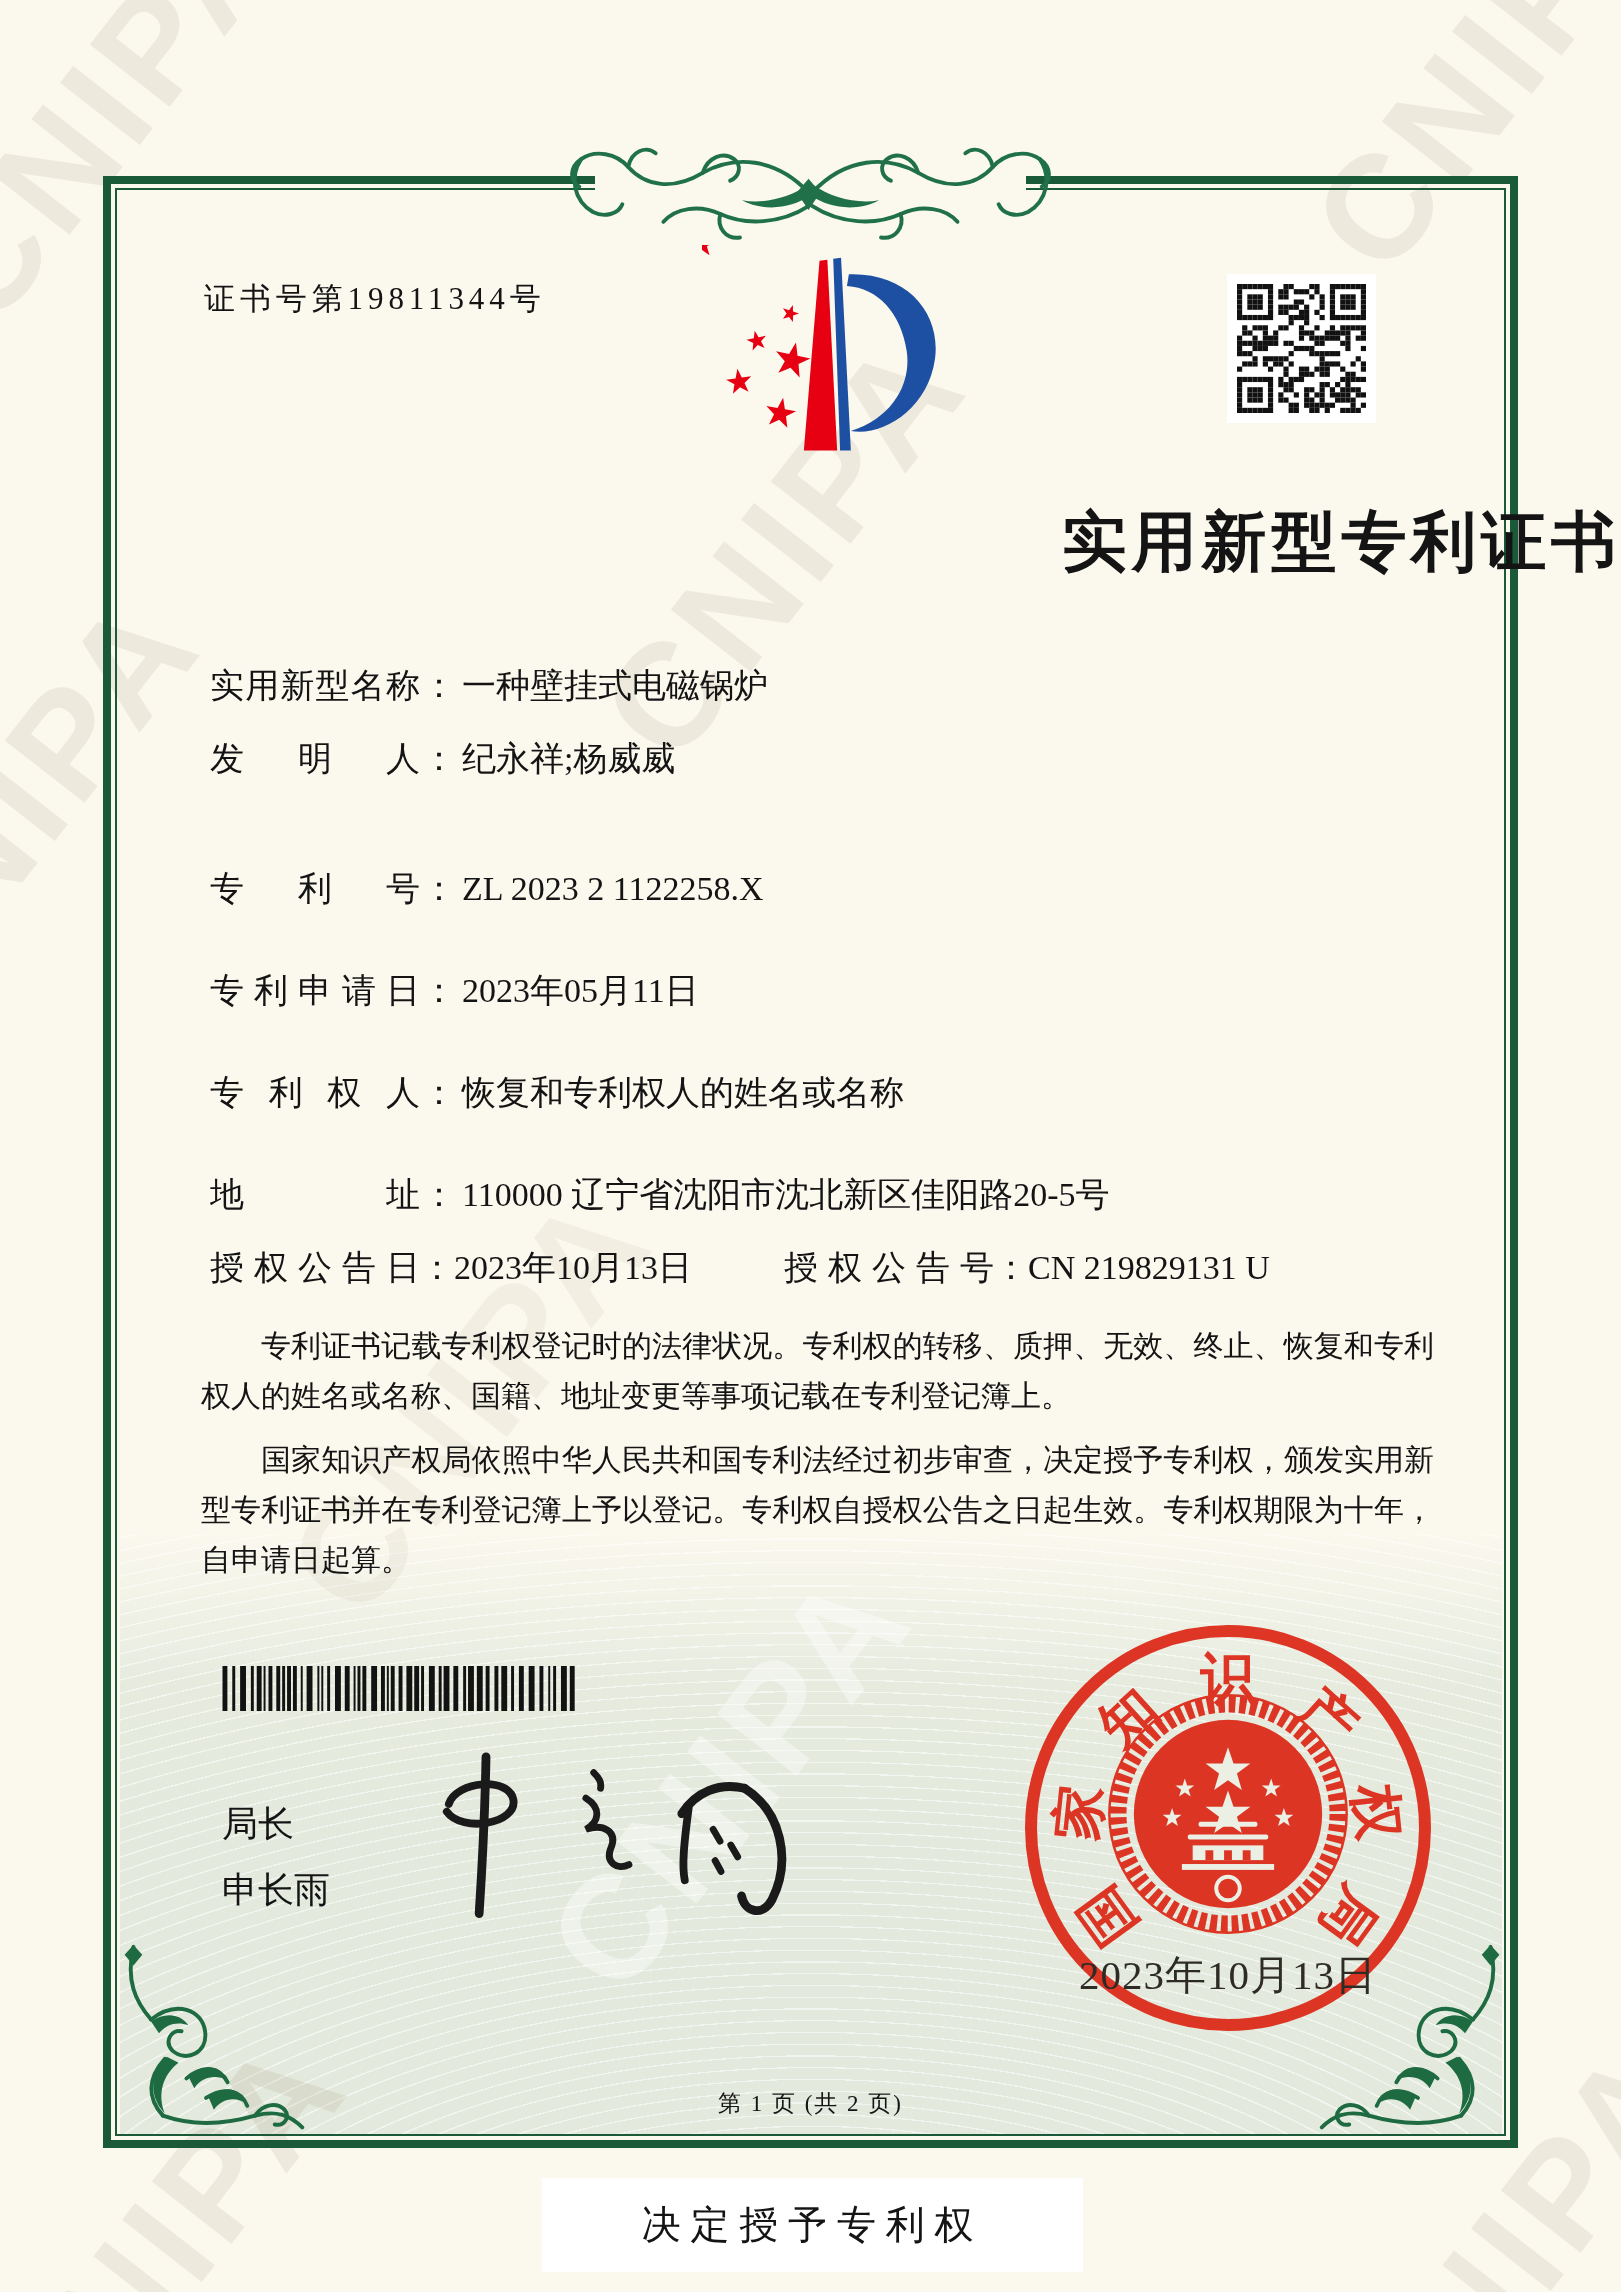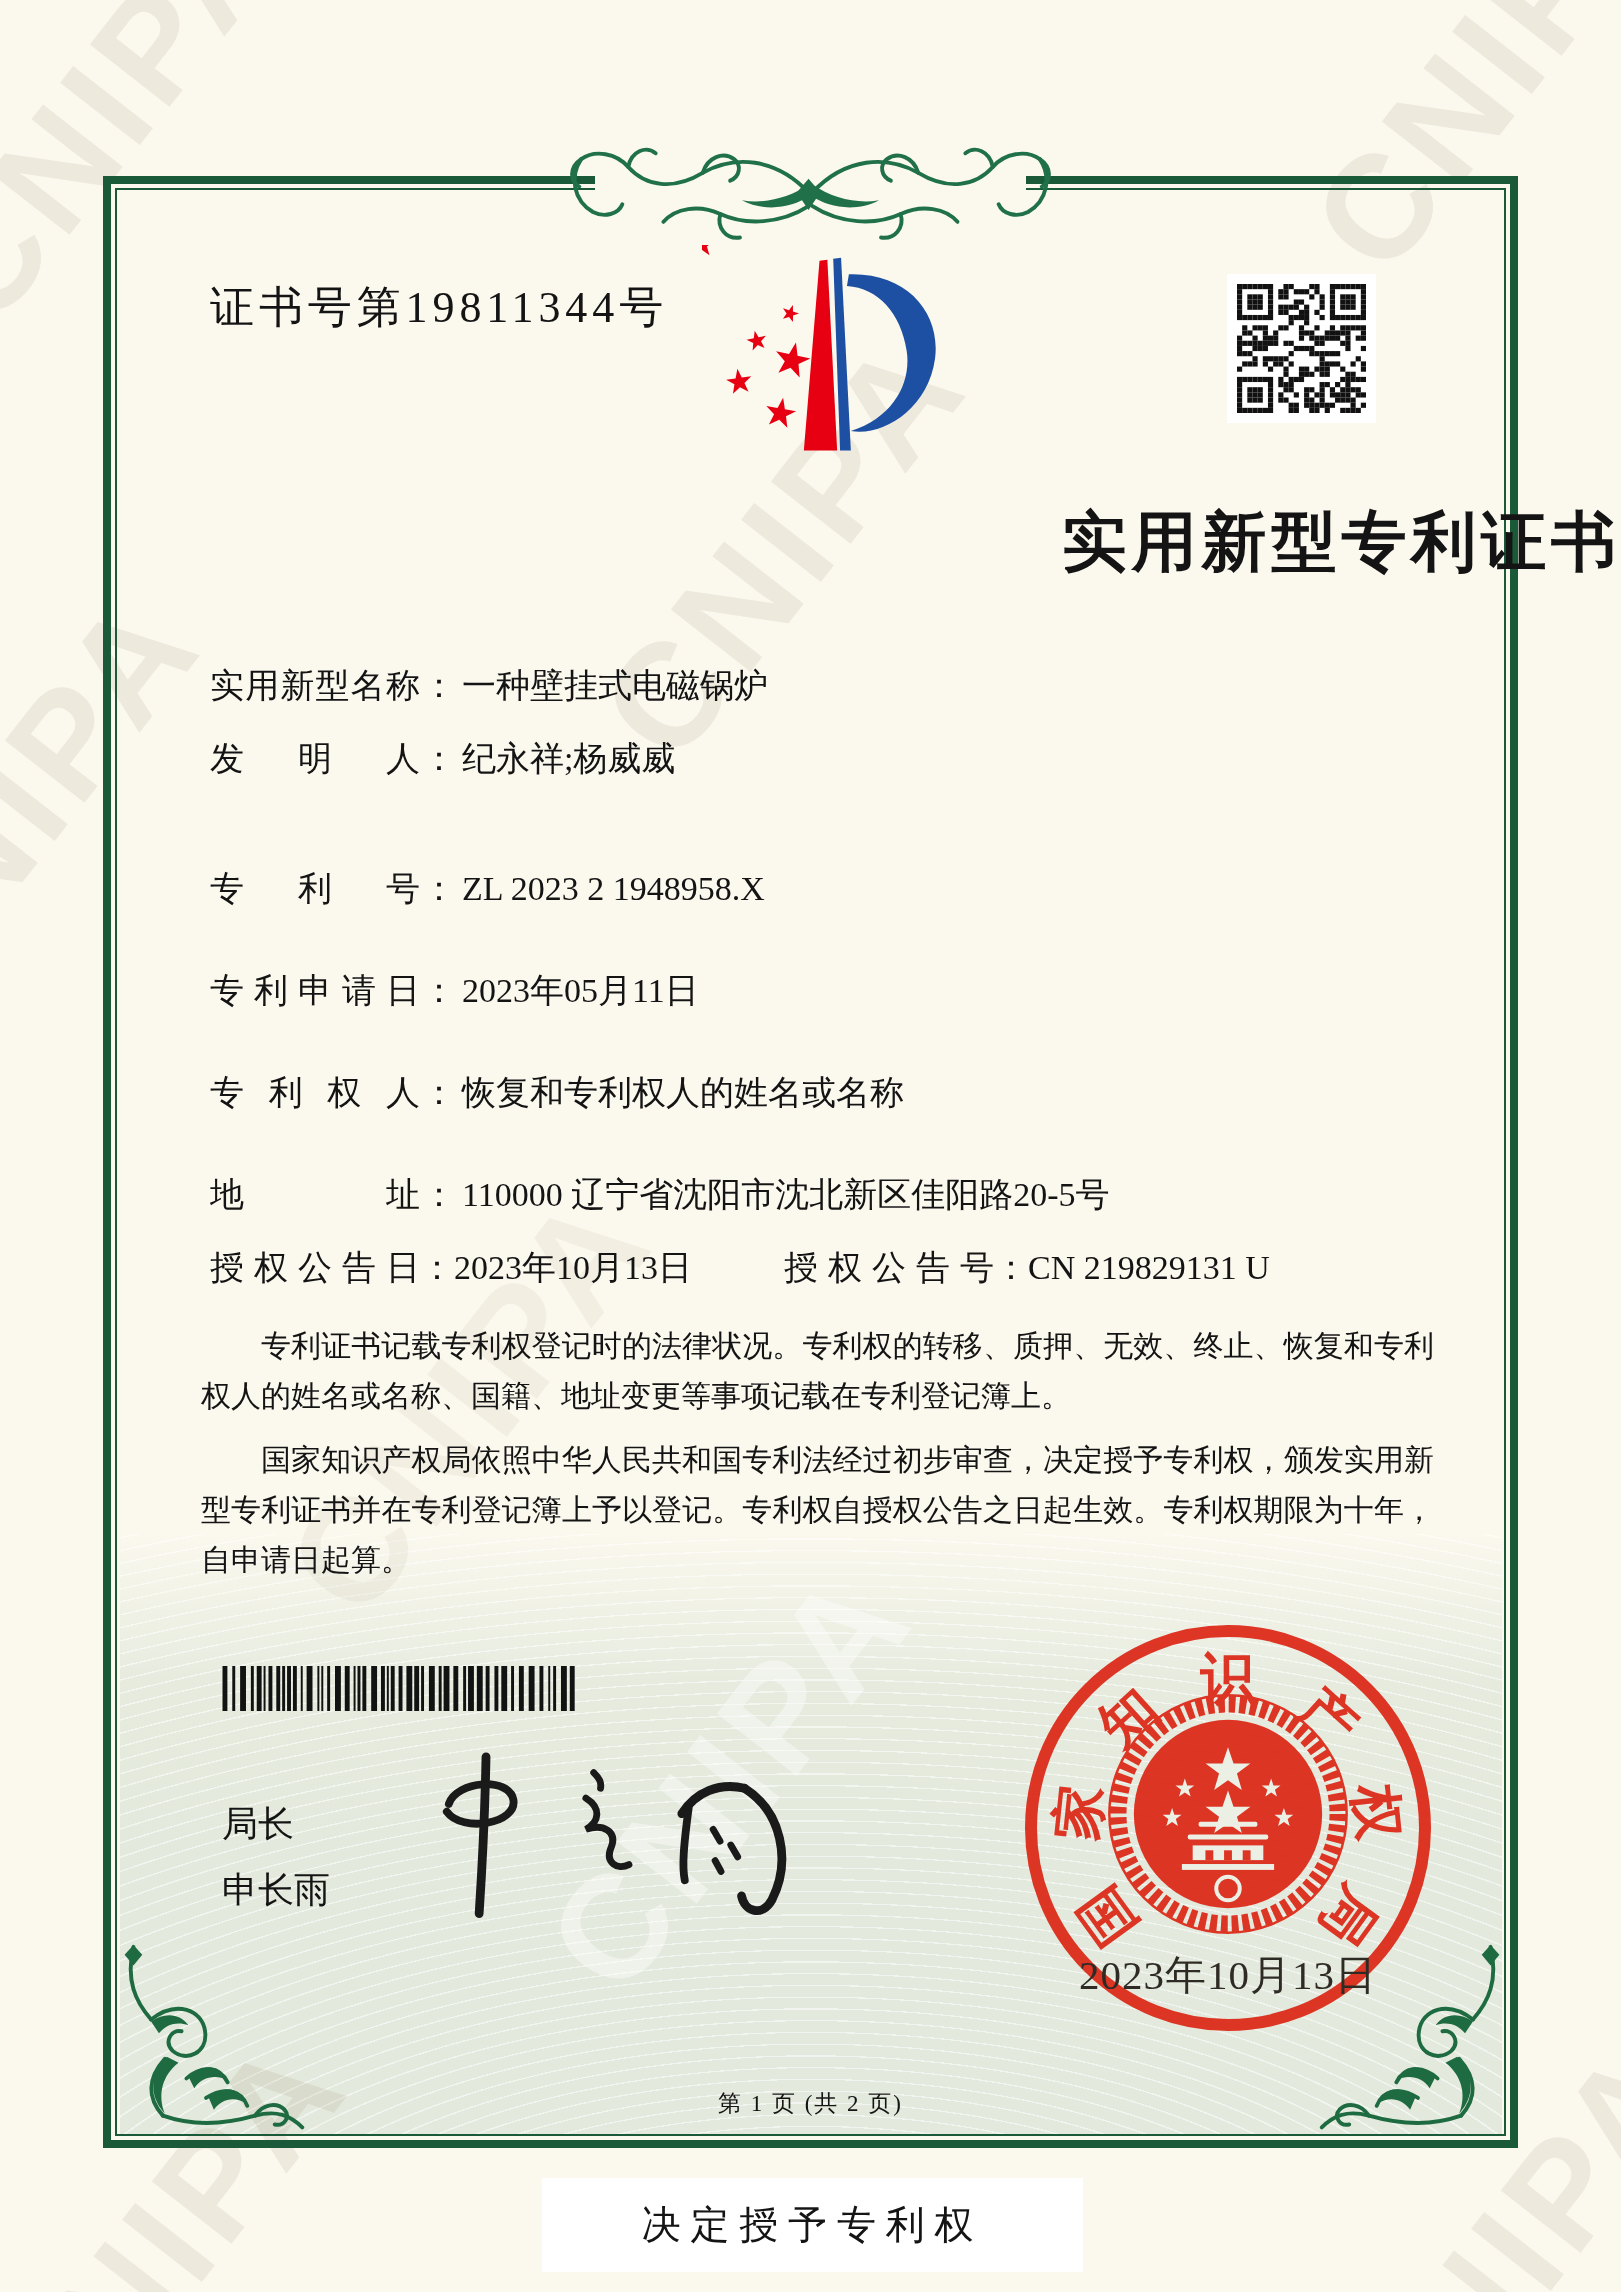--- a/index.html
+++ b/index.html
@@ -38,21 +38,21 @@
   }
   .frame-inner{position:absolute;inset:3.9px;border:2.9px solid var(--frame-green)}
   .ornament{position:absolute;z-index:4;pointer-events:none}
   .ornament svg{display:block}
   .orn-top{left:536px;top:116px}
   .orn-bl{left:104px;top:1939px}
   .orn-br{left:1309px;top:1939px;transform:scaleX(-1)}
   .border-gap{position:absolute;z-index:3;left:595px;top:169px;width:431px;height:25.5px;background:var(--paper)}
   
   .content{position:absolute;inset:0;z-index:5}
-  .cert-no{position:absolute;left:210px;top:278px;font-size:44px;letter-spacing:4.9px}
+  .cert-no{position:absolute;left:204px;top:278px;font-size:31px;letter-spacing:4.9px}
   .logo{position:absolute;left:702px;top:245px;width:237px;height:233px}
   .qr{position:absolute;left:1227px;top:274px;width:149px;height:149px;background:#fff;padding:9.8px}
   .title{
     position:absolute;left:0;right:0;top:498px;text-align:right;
     font-size:65px;font-weight:bold;letter-spacing:4.9px;
   }
   .field{position:absolute;left:210px;font-size:34px;white-space:nowrap}
   .field .lbl{display:inline-block;width:210px;text-align:justify;text-align-last:justify;vertical-align:bottom}
   .field .sep{padding:0 5.9px 0 2px}
   .f0{top:663px}.f1{top:736px}.f2{top:866px}.f3{top:968px}.f4{top:1070px}.f5{top:1172px}
@@ -513,21 +513,21 @@
 
     <div class="title">实用新型专利证书</div>
 
     <div class="field f0">
       <span class="lbl">实用新型名称</span><span class="sep">：</span><span>一种壁挂式电磁锅炉</span>
     </div>
     <div class="field f1">
       <span class="lbl">发明人</span><span class="sep">：</span><span>纪永祥;杨威威</span>
     </div>
     <div class="field f2">
-      <span class="lbl">专利号</span><span class="sep">：</span><span>ZL 2023 2 1948958.X</span>
+      <span class="lbl">专利号</span><span class="sep">：</span><span>ZL 2023 2 1122258.X</span>
     </div>
     <div class="field f3">
       <span class="lbl">专利申请日</span><span class="sep">：</span><span>2023年05月11日</span>
     </div>
     <div class="field f4">
       <span class="lbl">专利权人</span><span class="sep">：</span><span>恢复和专利权人的姓名或名称</span>
     </div>
     <div class="field f5">
       <span class="lbl">地址</span><span class="sep">：</span><span>110000 辽宁省沈阳市沈北新区佳阳路20-5号</span>
     </div>

